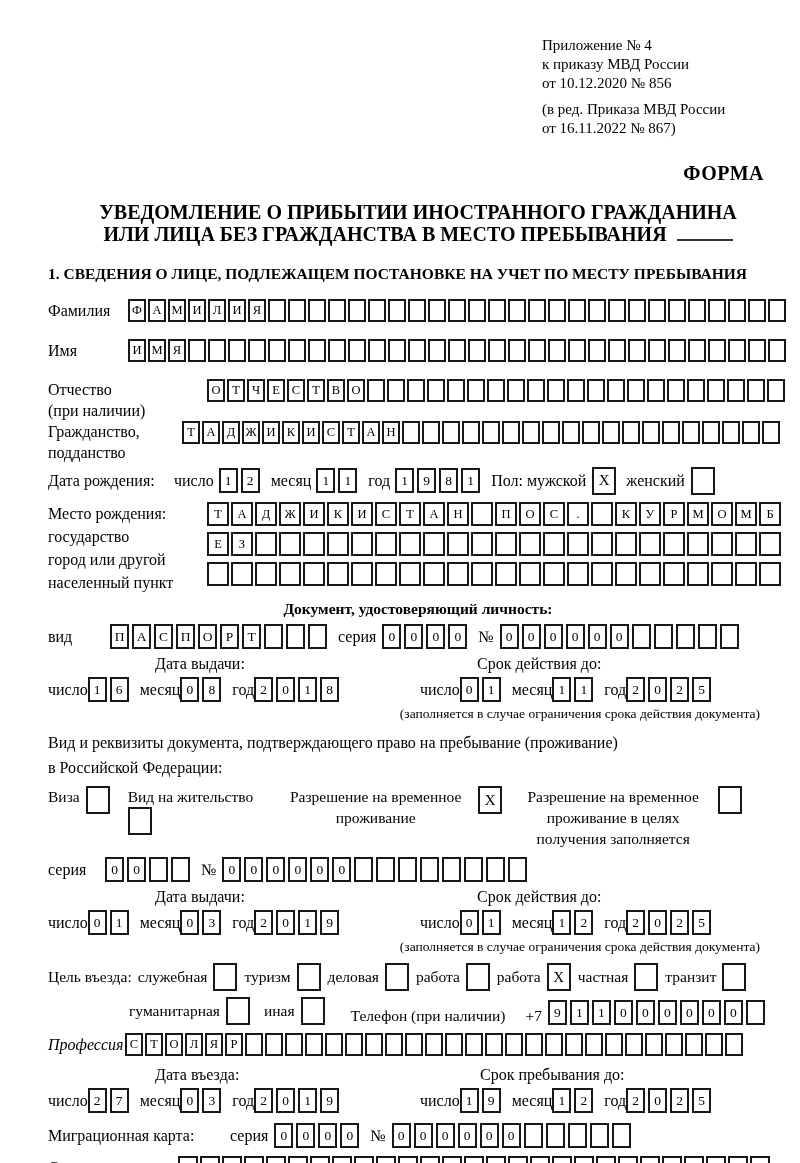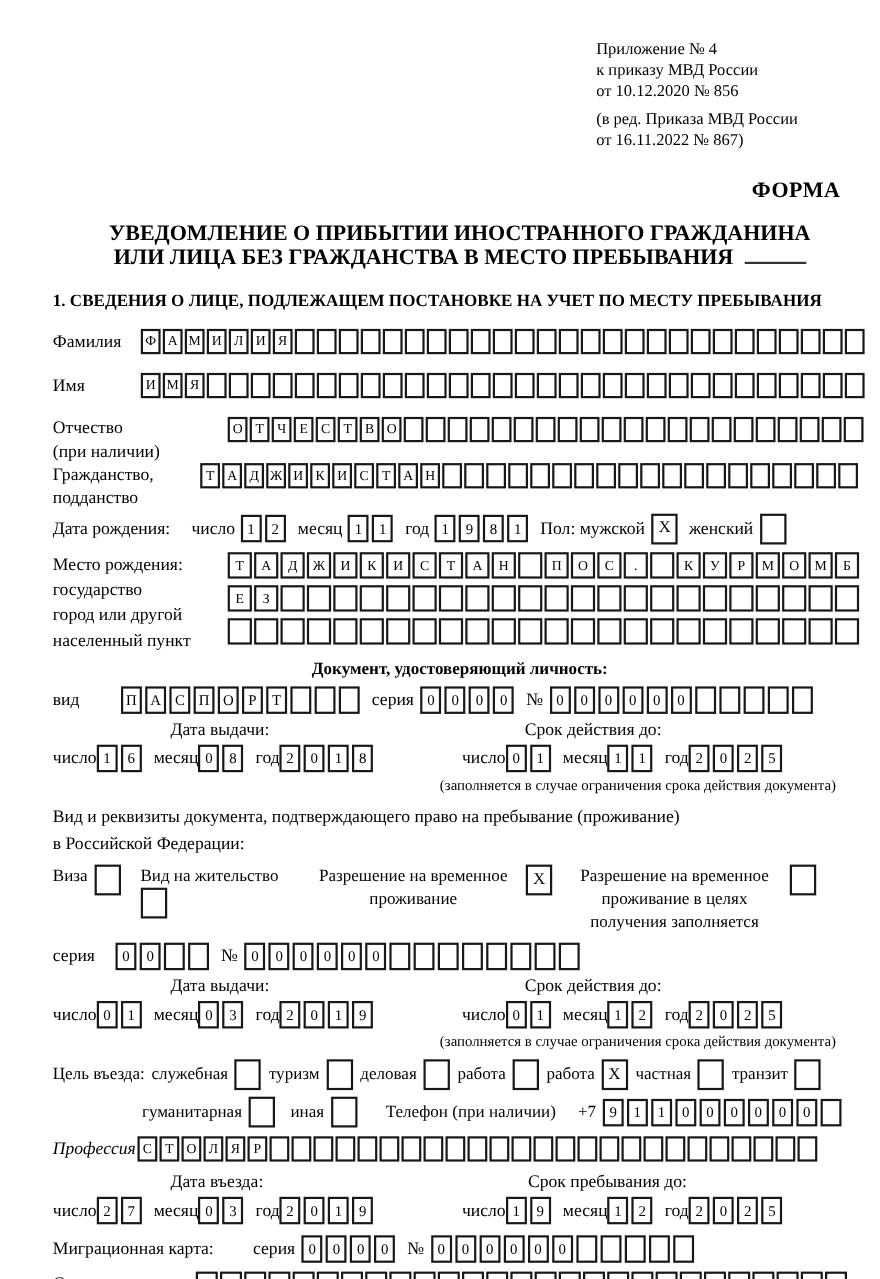--- a/index.html
+++ b/index.html
@@ -582,21 +582,21 @@
     <span class="opt">
       <span>частная</span>
       <span class="chk"></span>
     </span>
     <span class="opt">
       <span>транзит</span>
       <span class="chk"></span>
     </span>
   </div>
 
-  <div class="purpose mb8" style="margin-left:81px;">
+  <div class="purpose mb8" style="margin-left:81px;align-items:flex-end;">
     <span class="opt" style="margin-right:14px;">
       <span>гуманитарная</span>
       <span class="chk"></span>
     </span>
     <span class="opt" style="margin-right:26px;">
       <span>иная</span>
       <span class="chk"></span>
     </span>
     <span class="mr10">Телефон (при наличии)</span>
     <span class="mr6 ml10">+7</span>

